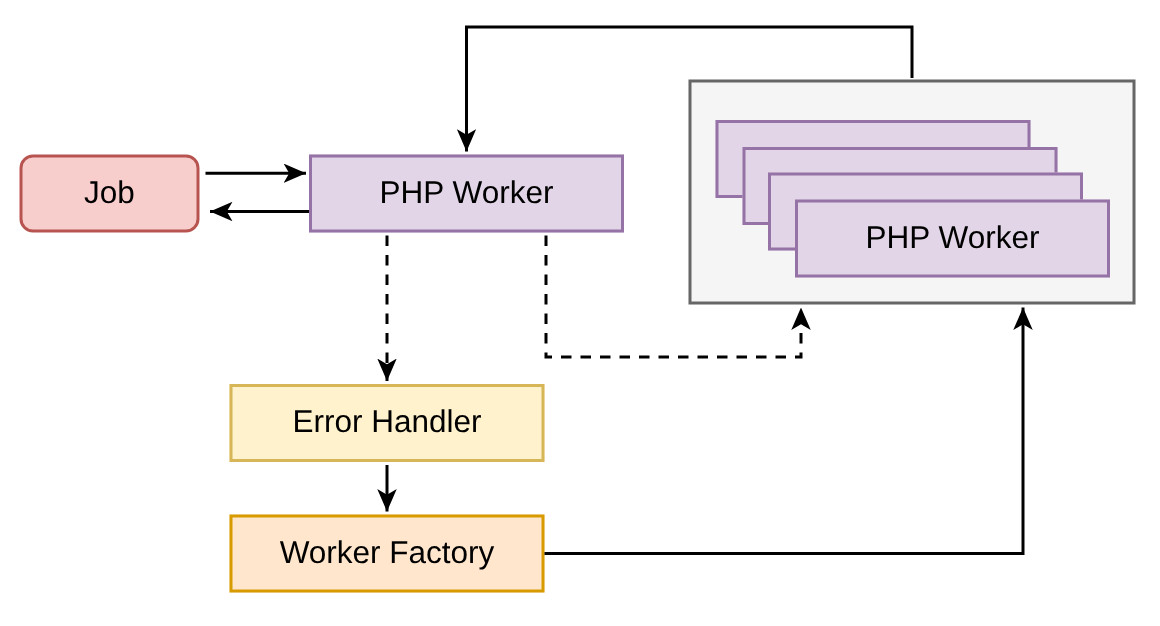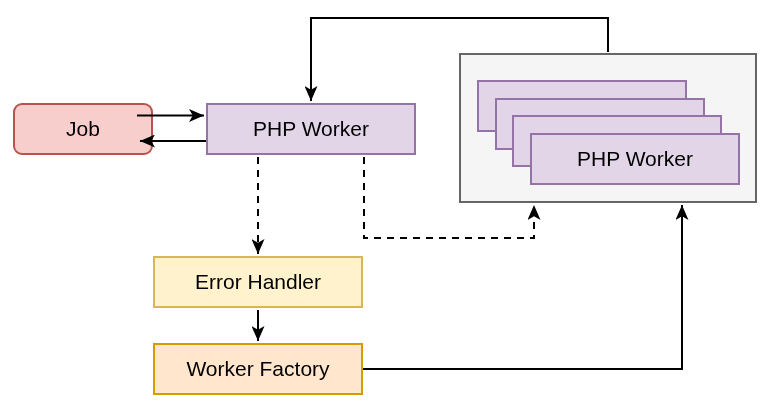--- a/index.html
+++ b/index.html
@@ -21,21 +21,21 @@
     display: flex;
     align-items: center;
     justify-content: center;
     font-size: 21px;
     color: var(--text-color, #000000);
     line-height: 1.1;
     text-align: center;
   }
   .node-job {
     left: 13px; top: 103px;
-    width: 140px; height: 52px;
+    width: 120px; height: 52px;
     background: var(--job-fill);
     border: 2px solid var(--job-stroke);
     border-radius: 9px;
   }
   .node-php-worker {
     left: 206px; top: 103px;
     width: 210px; height: 52px;
     background: var(--worker-fill);
     border: 2px solid var(--worker-stroke);
   }

